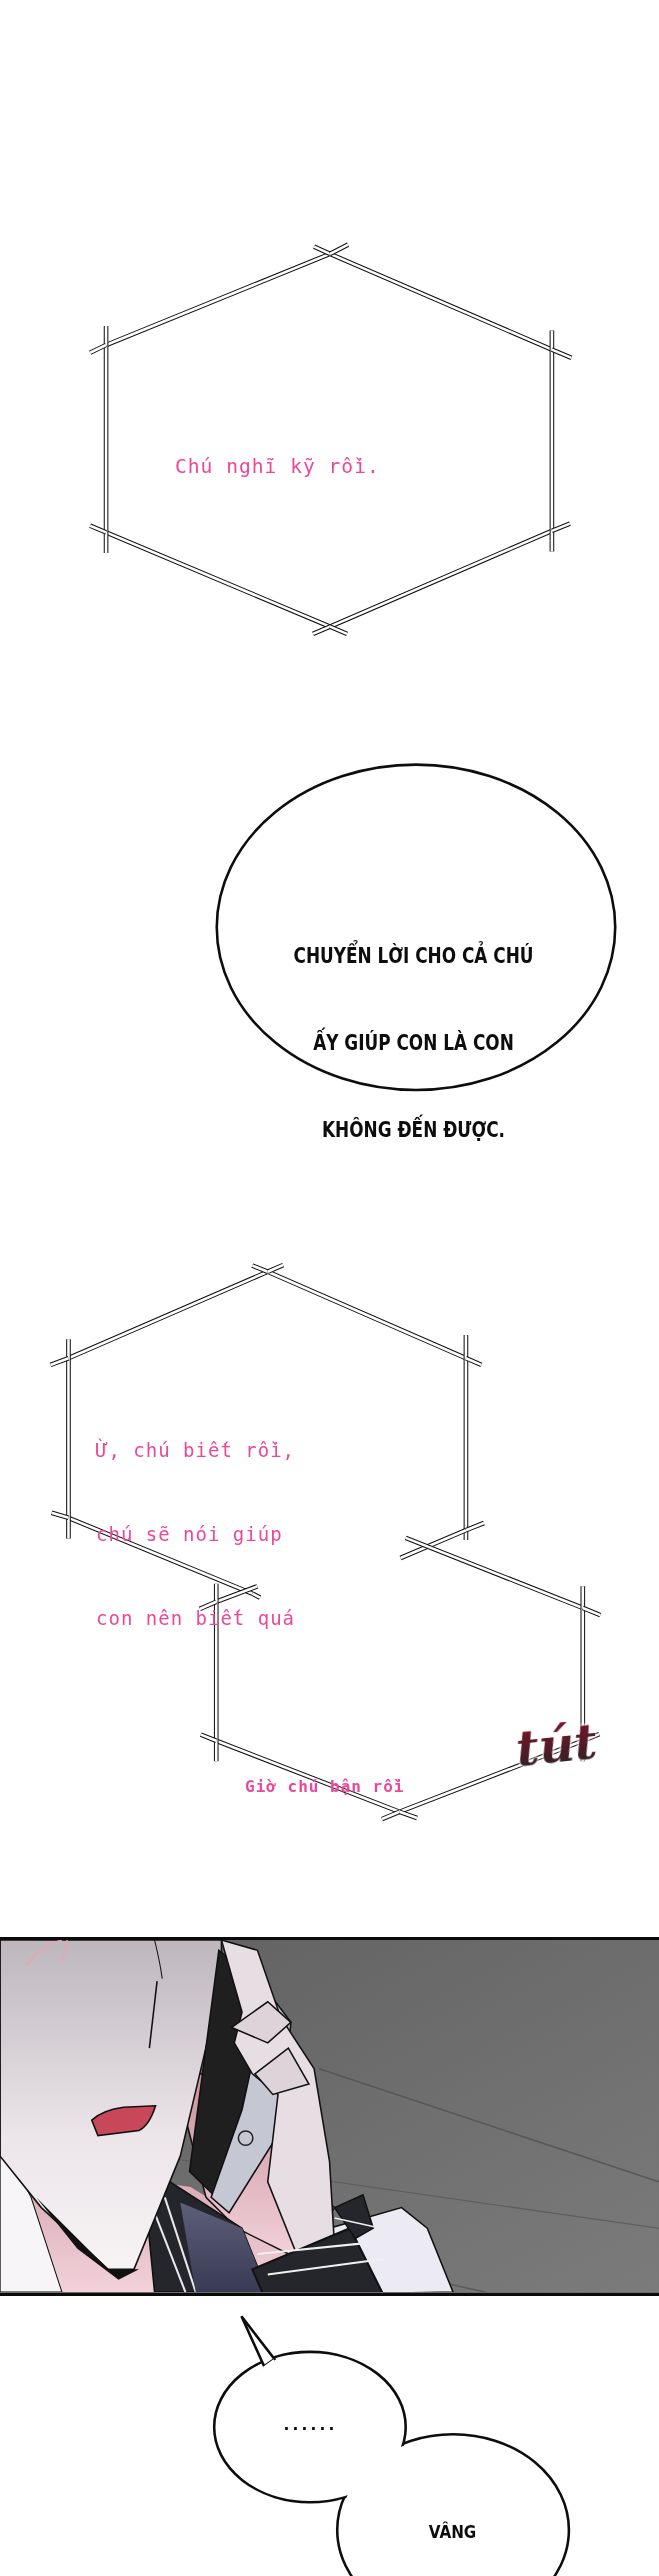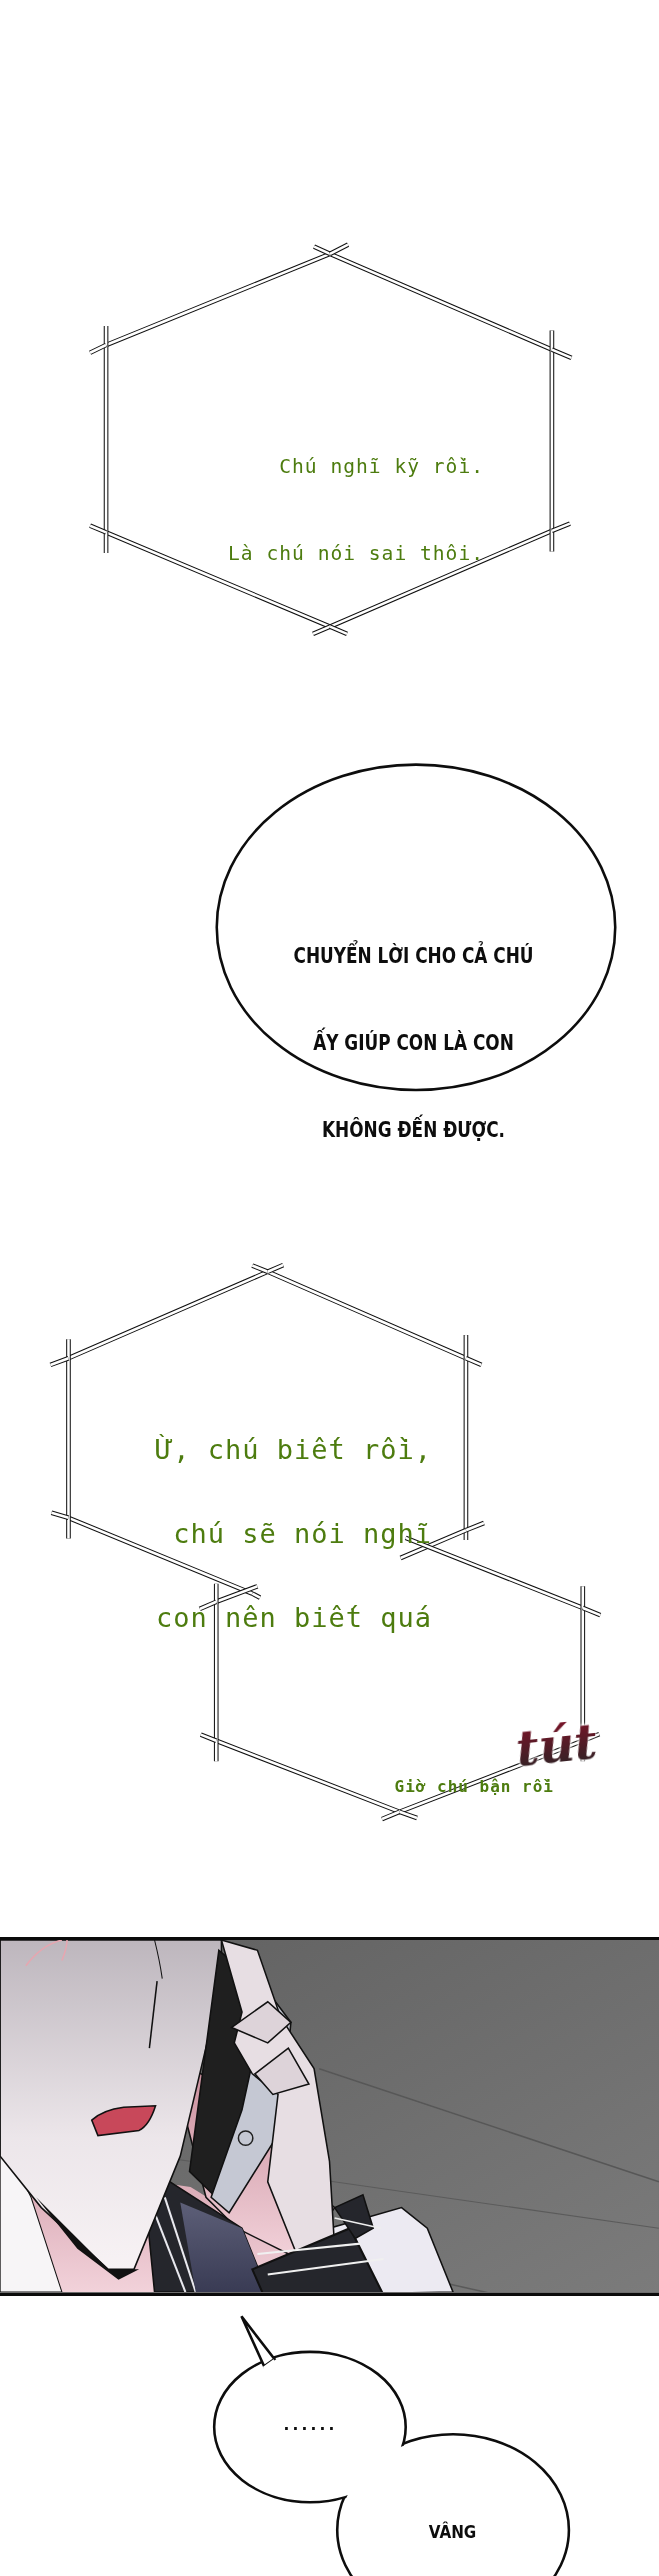--- a/index.html
+++ b/index.html
@@ -2,22 +2,22 @@
 <html style="font-size:8.2px"><head>
 <meta charset="utf-8">
 <style>
   html, body { margin: 0; padding: 0; background: #ffffff; }
   body { width: 659px; height: 2760px; position: relative; overflow: hidden; }
   .abs { position: absolute; }
   .svg-layer { position: absolute; left: 0; top: 0; }
   .pixel-text {
     position: absolute;
     font-family: "DejaVu Sans Mono", "Liberation Mono", monospace;
-    color: #4d7c0f;
-    text-align: right;
+    color: #ec4899;
+    text-align: left;
     white-space: pre;
     letter-spacing: 1px;
   }
   .comic-text {
     position: absolute;
     font-family: "DejaVu Sans", "Liberation Sans", sans-serif;
     font-weight: bold;
     color: #0d0d0d;
     text-align: center;
     white-space: pre;
@@ -136,32 +136,31 @@
     <line x1="1132" y1="3380" x2="1164" y2="3367" stroke="#fff" stroke-width="5"></line>
     <line x1="776" y1="3518" x2="742" y2="3532" stroke="#111" stroke-width="9"></line>
     <line x1="776" y1="3518" x2="742" y2="3532" stroke="#fff" stroke-width="5"></line>
     <line x1="776" y1="3518" x2="810" y2="3530" stroke="#111" stroke-width="9"></line>
     <line x1="776" y1="3518" x2="810" y2="3530" stroke="#fff" stroke-width="5"></line>
   </g>
 </svg>
 
 <div class="pixel-text" style="left:175px; top:394px; width:309px; font-size:19.6px; line-height:29px;">
   <span class="line">Chú nghĩ kỹ rồi.</span>
-  <span class="line">Là chú nói sai thôi.</span>
 </div>
 
 <div class="comic-text" style="left:236px; top:884px; width:355px; font-size:20.6px; line-height:29px;">
   <span class="line">CHUYỂN LỜI CHO CẢ CHÚ</span>
   <span class="line">ẤY GIÚP CON LÀ CON</span>
   <span class="line">KHÔNG ĐẾN ĐƯỢC.</span>
 </div>
 
-<div class="pixel-text" style="left:123px; top:1380px; width:309px; font-size:27px; line-height:28px;">
+<div class="pixel-text" style="left:96px; top:1380px; width:309px; font-size:19px; line-height:28px;">
   <span class="line">Ừ, chú biết rồi,</span>
-  <span class="line">chú sẽ nói nghĩ</span>
+  <span class="line">chú sẽ nói giúp</span>
   <span class="line">con nên biết quá</span>
 </div>
 
 <div class="pixel-text" style="left:245px; top:1712px; width:309px; font-size:16px; line-height:30px;font-weight:bold;">
   <span class="line">Giờ chú bận rồi</span>
 </div>
 
 <div class="sfx" style="left:516px; top:1721px;">tút</div>
 
 <div class="panel" style="top:1937px; height:359px; background:#6e6e6e;">

